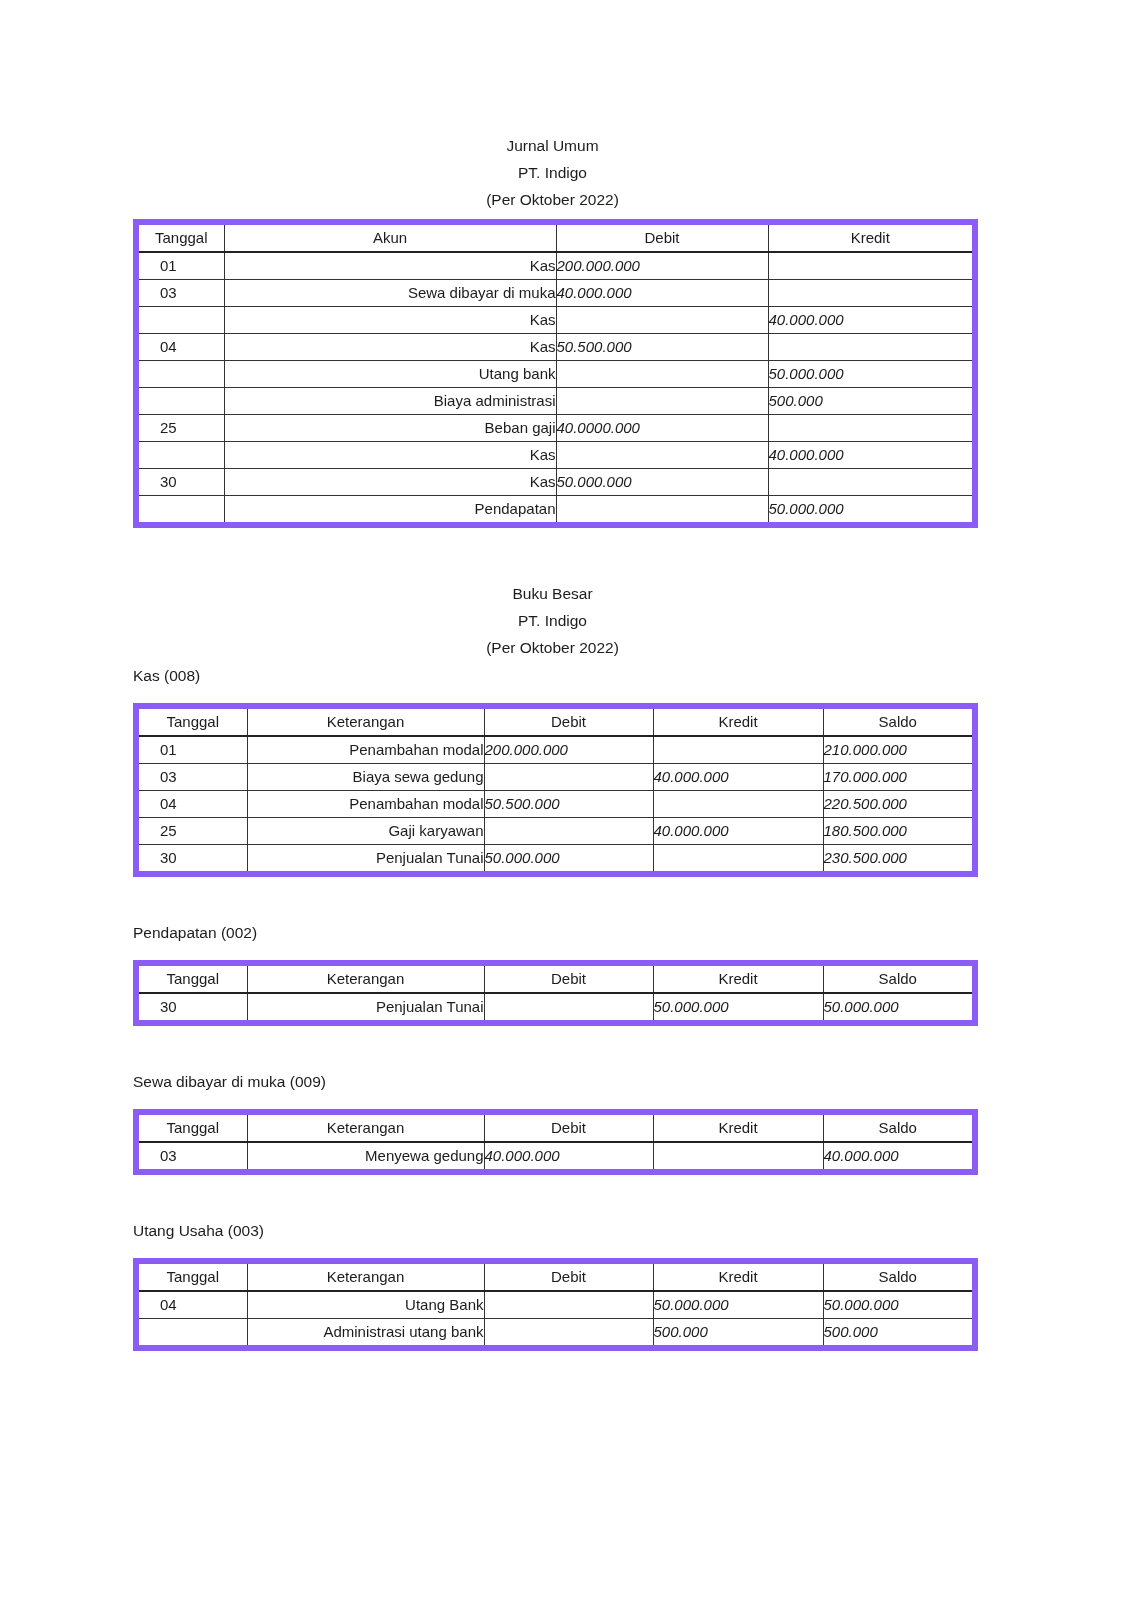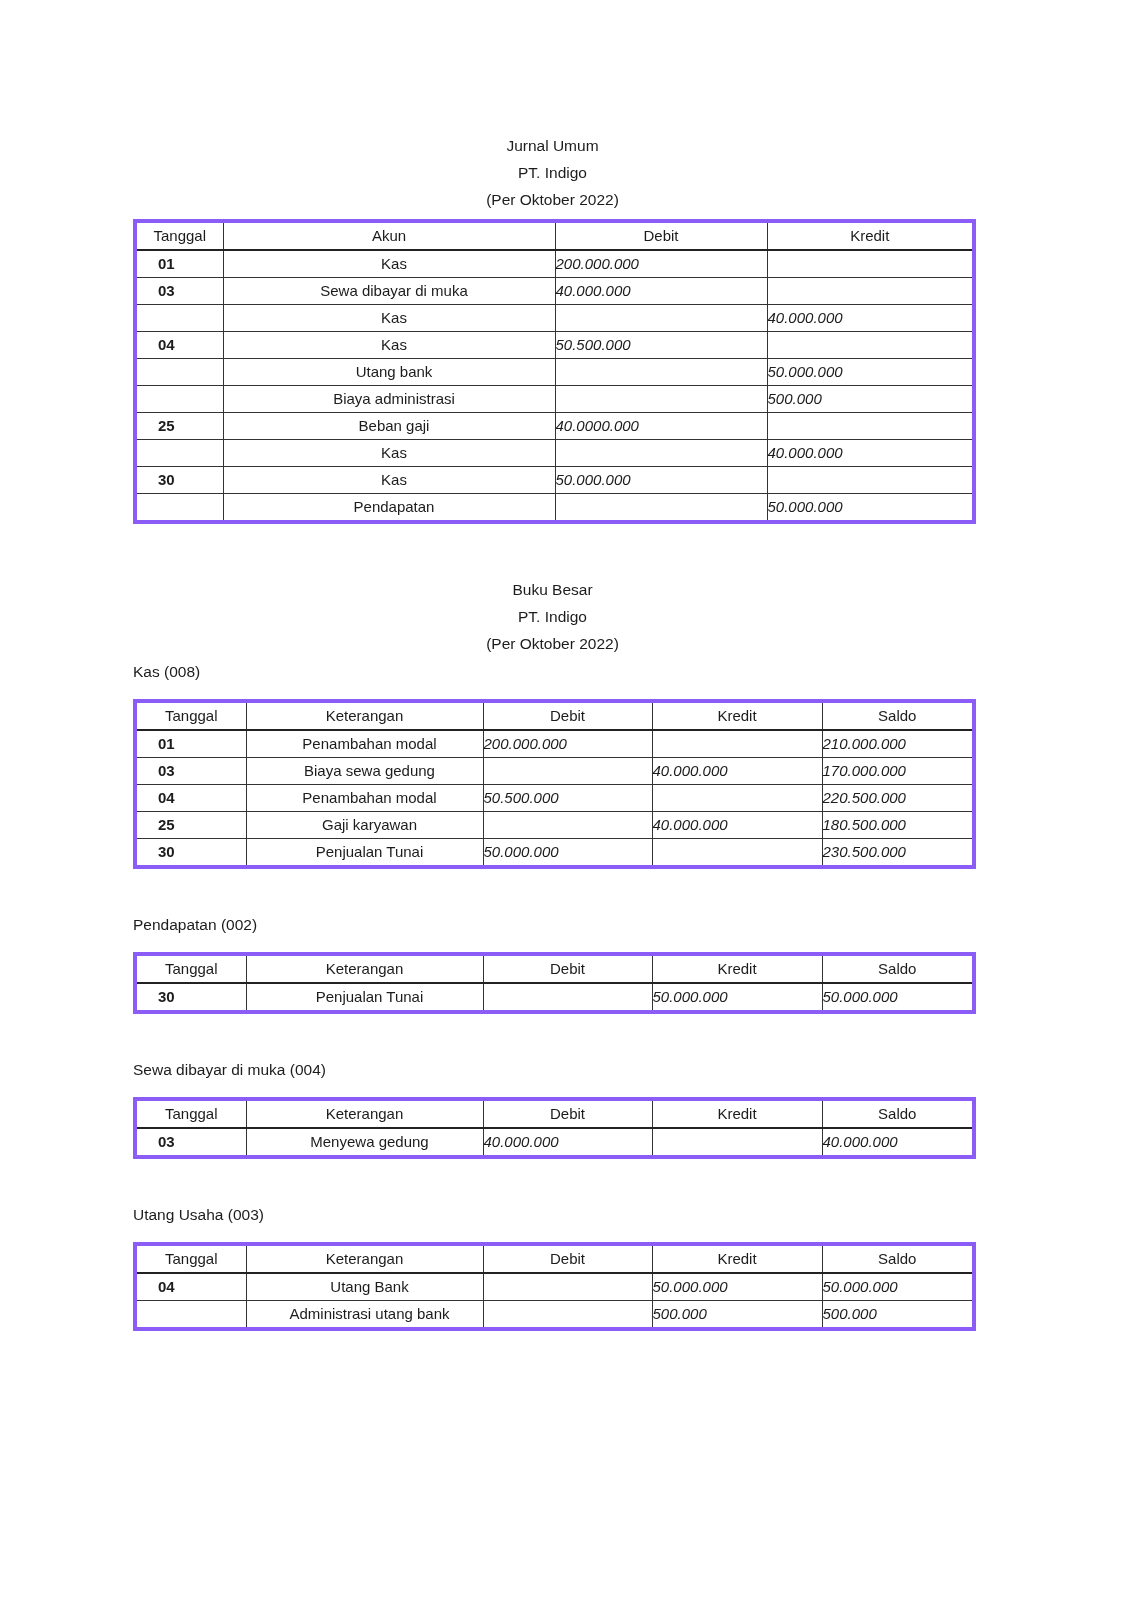--- a/index.html
+++ b/index.html
@@ -33,38 +33,38 @@
     border-collapse: collapse;
     table-layout: fixed;
     width: 839px;
     font-size: 15px;
   }
   .doc-table.journal { margin-top: 6px; }
   .doc-table.ledger  { margin-top: 17px; }
   .doc-table, .doc-table th, .doc-table td {
     border: 1px solid #333333;
   }
-  .doc-table { border: 4px solid #8b5cf6; }
+  .doc-table { border: 6px solid #8b5cf6; }
   .doc-table thead th { border-bottom: 2px solid #222222; }
   .doc-table th {
     font-weight: normal;
     text-align: center;
     height: 26px;
     line-height: 26px;
     overflow: hidden;
     white-space: nowrap;
   }
   .doc-table td {
     height: 26px;
     line-height: 26px;
     overflow: hidden;
     white-space: nowrap;
   }
-  .doc-table td.c-date { text-align: left; padding-left: 21px; font-weight: bold; }
-  .doc-table td.c-text { text-align: center; padding-left: 10px; }
+  .doc-table td.c-date { text-align: left; padding-left: 21px; }
+  .doc-table td.c-text { text-align: right; padding-left: 10px; }
   .doc-table td.c-num  { text-align: left; padding-right: 9px; font-style: italic; }
 
   .account-label {
     font-size: 15.5px;
     line-height: 20px;
     margin-top: 46px;
   }
   .account-label.first { margin-top: 5px; }
 </style>
 </head>
@@ -245,21 +245,21 @@
             <tr>
               <td class="c-date">30</td>
               <td class="c-text">Penjualan Tunai</td>
               <td class="c-num"></td>
               <td class="c-num">50.000.000</td>
               <td class="c-num">50.000.000</td>
             </tr>
           </tbody>
       </table>
 
-      <div class="account-label">Sewa dibayar di muka (004)</div>
+      <div class="account-label">Sewa dibayar di muka (009)</div>
       <table class="doc-table ledger">
         <colgroup>
           <col style="width:111px">
             <col style="width:237px">
             <col style="width:169px">
             <col style="width:170px">
             <col style="width:152px">
         </colgroup>
         <thead>
           <tr>

